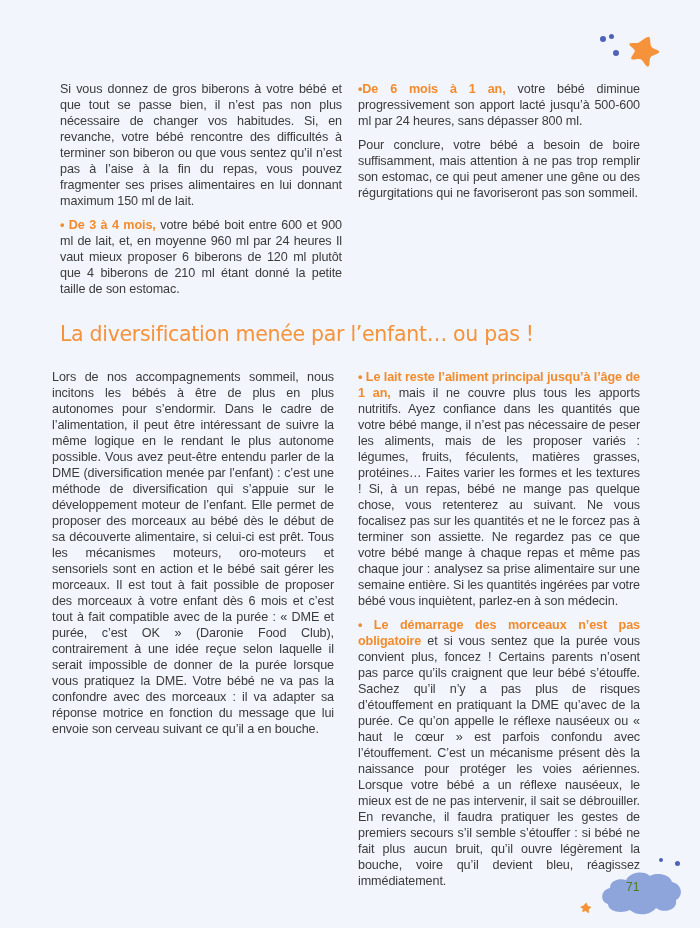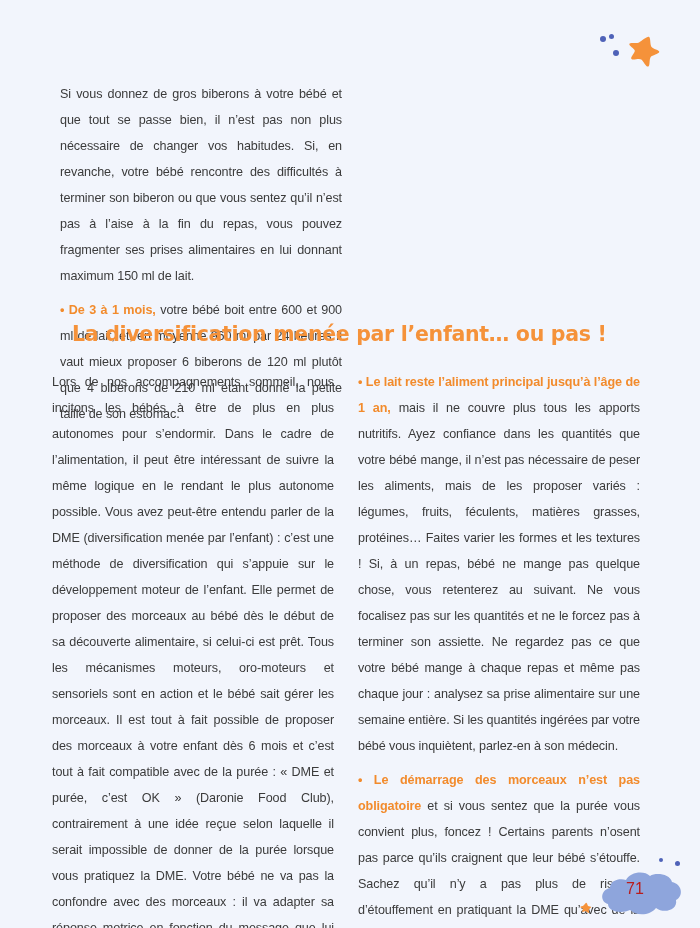--- a/index.html
+++ b/index.html
@@ -8,58 +8,59 @@
       background: #f2f5fc;
       font-family: "Liberation Sans", sans-serif;
       color: #3b3b3b;
       position: relative;
     }
     .page { position: absolute; inset: 0; }
     .col {
       position: absolute;
       width: 282px;
       font-size: 12.6px;
-      line-height: 26px;
+      line-height: 16px;
       text-align: justify;
       letter-spacing: -0.1px;
     }
     .col p { margin: 0 0 8px 0; }
     .hl { color: #f28b2c; font-weight: bold; }
     .title {
       position: absolute; left: 60px; top: 322px;
-      font-size: 20.5px; font-weight: bold; color: #f5923a;
+      font-size: 20.5px; font-weight: normal; color: #f5923a;
       letter-spacing: -0.3px;
       font-family: "DejaVu Sans", sans-serif;
-      margin-left: 12px;
     }
     .deco { position: absolute; }
     .dot { position: absolute; border-radius: 50%; background: #4f62b8; }
     .page-num {
       position: absolute; left: 626px; top: 880px;
-      font-size: 16px; color: #b91c1c;
+      font-size: 12px; color: #4d7c0f;
     }
   </style>
 </head>
 <body>
 
 <div class="page">
 
   <div class="dot" style="left:600px;top:36px;width:6px;height:6px;"></div>
   <div class="dot" style="left:609px;top:34px;width:5px;height:5px;"></div>
   <div class="dot" style="left:613px;top:50px;width:6px;height:6px;"></div>
   <svg class="deco" style="left:627px;top:34px;" width="34" height="34" viewBox="0 0 34 34">
     <path d="M18 2 C20 2 21 9 23 11 C25 13 32 12 32 14 C32 16 26 19 25 21 C24 24 27 30 25 31 C23 32 19 27 17 26 C14 25 9 29 7 28 C5 27 9 21 8 19 C7 17 1 16 1 14 C1 12 8 12 10 10 C12 8 16 2 18 2 Z" fill="#f5923a" transform="rotate(15 17 17)"></path>
   </svg>
 
   <div class="col" style="left:60px;top:81px;">
     <p>Si vous donnez de gros biberons à votre bébé et que tout se passe bien, il n’est pas non plus nécessaire de changer vos habitudes. Si, en revanche, votre bébé rencontre des difficultés à terminer son biberon ou que vous sentez qu’il n’est pas à l’aise à la fin du repas, vous pouvez fragmenter ses prises alimentaires en lui donnant maximum 150 ml de lait.</p>
-    <p><span class="hl">• De 3 à 1 mois,</span><span> votre bébé boit entre 600 et 900 ml de lait, et, en moyenne 960 ml par 24 heures Il vaut mieux proposer 6 biberons de 120 ml plutôt que 4 biberons de 210 ml étant donné la petite taille de son estomac.</span></p>
+    <p><span class="hl">• De 3 à 4 mois,</span><span> votre bébé boit entre 600 et 900 ml de lait, et, en moyenne 960 ml par 24 heures Il vaut mieux proposer 6 biberons de 120 ml plutôt que 4 biberons de 210 ml étant donné la petite taille de son estomac.</span></p>
   </div>
 
   <div class="col" style="left:358px;top:81px;">
+    <p><span class="hl">•De 6 mois à 1 an,</span><span> votre bébé diminue progressivement son apport lacté jusqu’à 500-600 ml par 24 heures, sans dépasser 800 ml.</span></p>
+    <p>Pour conclure, votre bébé a besoin de boire suffisamment, mais attention à ne pas trop remplir son estomac, ce qui peut amener une gêne ou des régurgitations qui ne favoriseront pas son sommeil.</p>
   </div>
 
   <div class="title">La diversification menée par l’enfant… ou pas !</div>
 
   <div class="col" style="left:52px;top:369px;">
     <p>Lors de nos accompagnements sommeil, nous incitons les bébés à être de plus en plus autonomes pour s’endormir. Dans le cadre de l’alimentation, il peut être intéressant de suivre la même logique en le rendant le plus autonome possible. Vous avez peut-être entendu parler de la DME (diversification menée par l’enfant) : c’est une méthode de diversification qui s’appuie sur le développement moteur de l’enfant. Elle permet de proposer des morceaux au bébé dès le début de sa découverte alimentaire, si celui-ci est prêt. Tous les mécanismes moteurs, oro-moteurs et sensoriels sont en action et le bébé sait gérer les morceaux. Il est tout à fait possible de proposer des morceaux à votre enfant dès 6 mois et c’est tout à fait compatible avec de la purée : « DME et purée, c’est OK » (Daronie Food Club), contrairement à une idée reçue selon laquelle il serait impossible de donner de la purée lorsque vous pratiquez la DME. Votre bébé ne va pas la confondre avec des morceaux : il va adapter sa réponse motrice en fonction du message que lui envoie son cerveau suivant ce qu’il a en bouche.</p>
   </div>
 
   <div class="col" style="left:358px;top:369px;">
     <p><span class="hl">• Le lait reste l’aliment principal jusqu’à l’âge de 1 an,</span><span> mais il ne couvre plus tous les apports nutritifs. Ayez confiance dans les quantités que votre bébé mange, il n’est pas nécessaire de peser les aliments, mais de les proposer variés : légumes, fruits, féculents, matières grasses, protéines… Faites varier les formes et les textures ! Si, à un repas, bébé ne mange pas quelque chose, vous retenterez au suivant. Ne vous focalisez pas sur les quantités et ne le forcez pas à terminer son assiette. Ne regardez pas ce que votre bébé mange à chaque repas et même pas chaque jour : analysez sa prise alimentaire sur une semaine entière. Si les quantités ingérées par votre bébé vous inquiètent, parlez-en à son médecin.</span></p>

